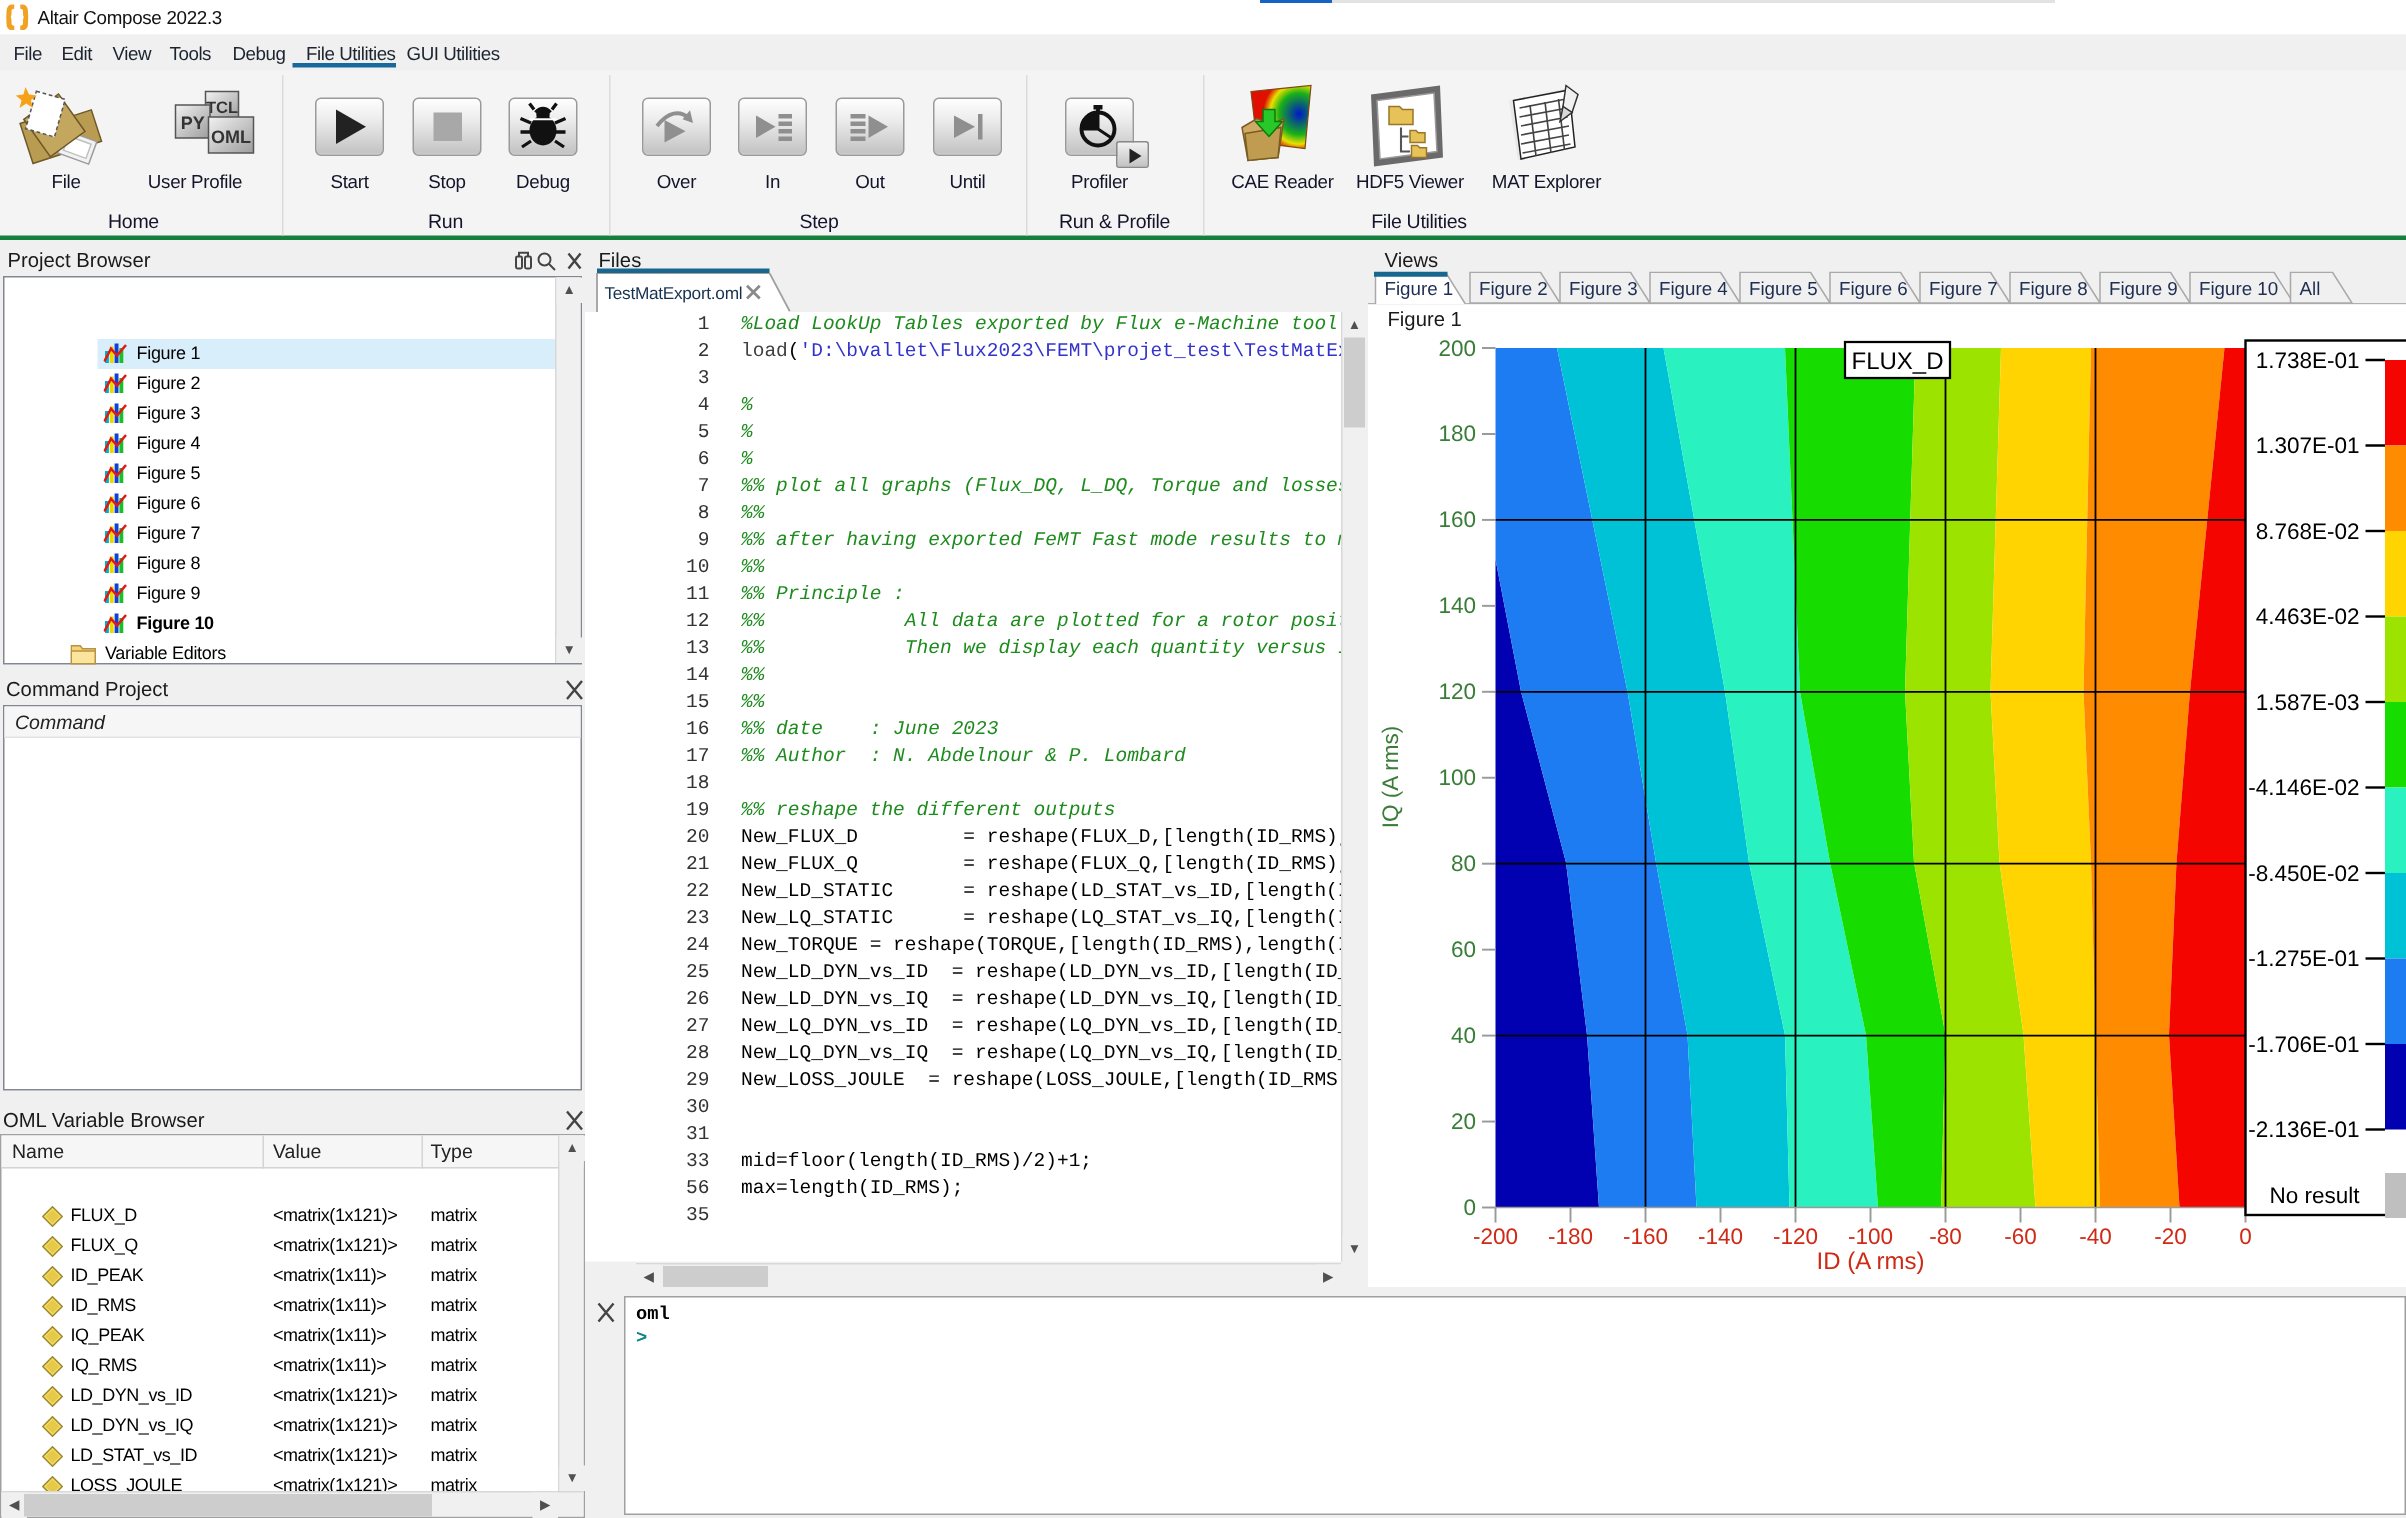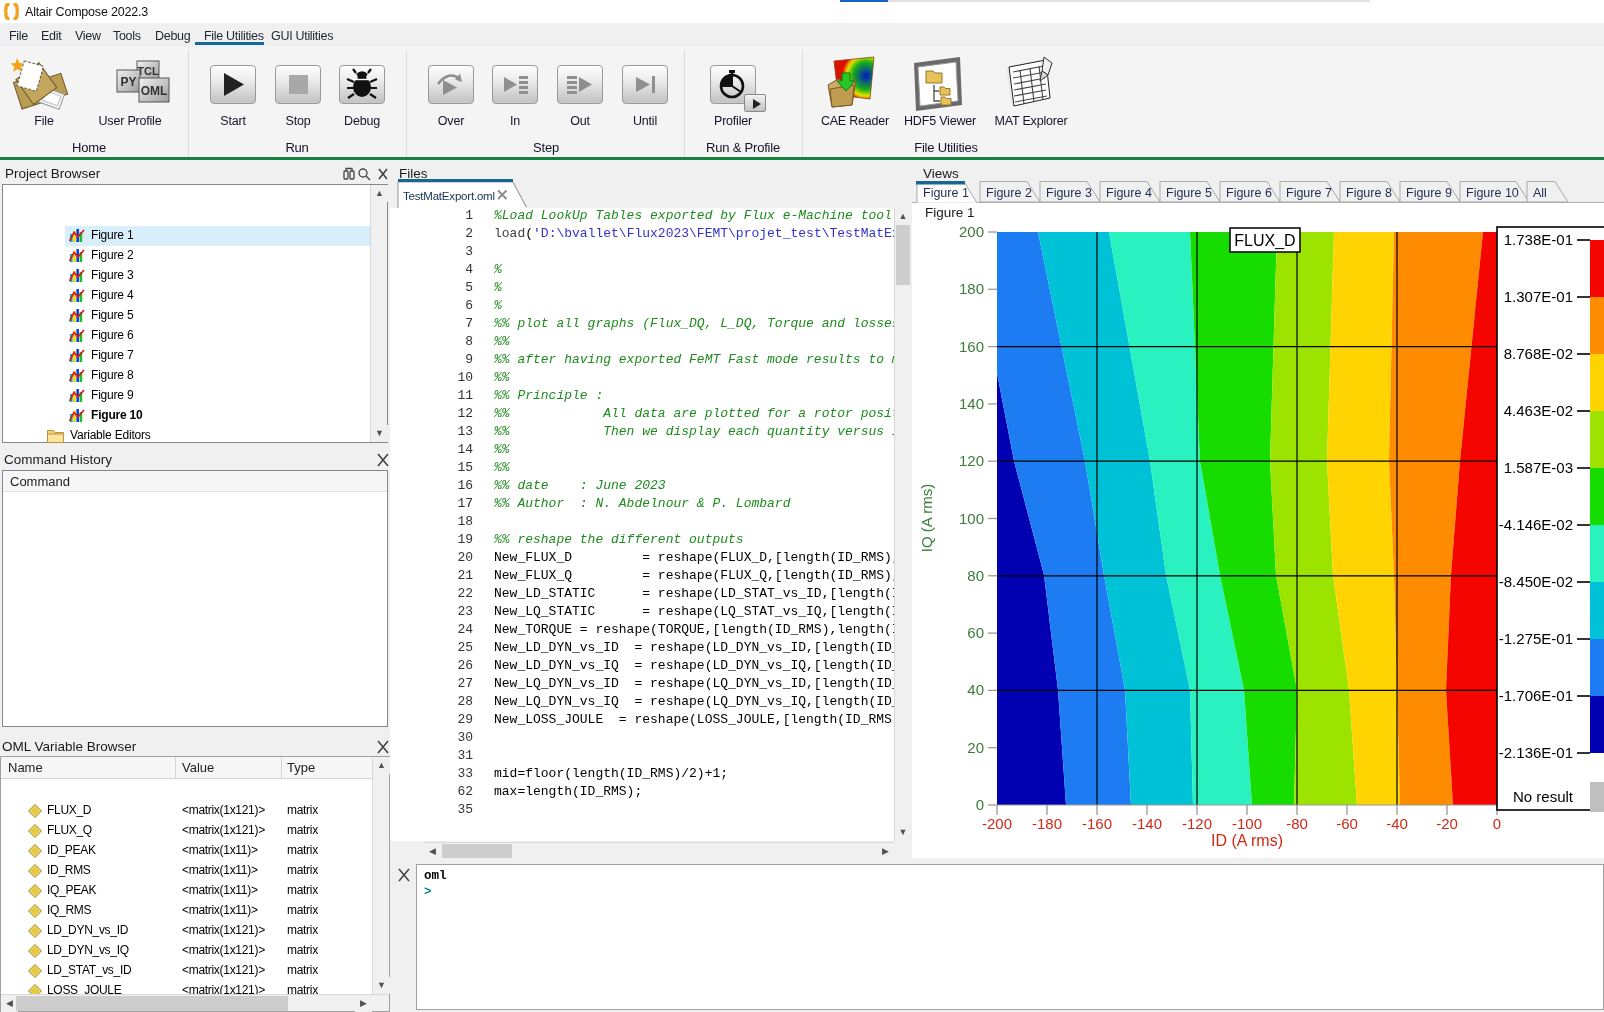--- a/index.html
+++ b/index.html
@@ -13,21 +13,21 @@
         background:linear-gradient(#fefefe, #ececec 38%, #c4c4c4 96%, #cecece); }
 .rlbl { position:absolute; top:114px; font-size:12.5px; letter-spacing:-0.2px; color:#14142a; text-align:center; white-space:nowrap; }
 .glbl { position:absolute; top:93px; font-size:13px; letter-spacing:-0.2px; color:#14142a; text-align:center; white-space:nowrap; }
 
 .ptitle { position:absolute; font-size:13.5px; color:#1a1a1a; }
 #treebox { position:absolute; left:2px; top:184px; width:386px; height:259px; background:#fff; border:1px solid #828790; }
 .trow { position:absolute; left:0; width:368px; height:20px; font-size:12px; letter-spacing:-0.2px; color:#000; }
 .vsb { position:absolute; background:#f0f0f0; }
 .sbtn { position:absolute; width:17px; height:17px; background:#f0f0f0; color:#505050; font-size:9px; text-align:center; line-height:17px; }
 #cmdbox { position:absolute; left:2px; top:470px; width:386px; height:257px; background:#fff; border:1px solid #828790; }
-#cmdhdr { position:absolute; left:0; top:0; width:100%; height:21px; background:#f6f6f6; border-bottom:1px solid #e2e2e2; font-size:13px; color:#222; padding:3px 0 0 7px; }
+#cmdhdr { position:absolute; left:0; top:0; width:100%; height:21px; background:#f6f6f6; border-bottom:1px solid #e2e2e2; font-size:13px; color:#222; padding:3px 0 0 7px;font-style:italic; }
 #vtable { position:absolute; left:0px; top:756px; width:390px; height:256px; background:#fff; border:1px solid #a0a0a0; }
 #vhdr { position:absolute; left:0; top:0; width:100%; height:22px; background:#f6f6f6; border-bottom:1px solid #d4d4d4; font-size:13px; color:#222; }
 .vrow { position:absolute; left:0; width:372px; height:20px; font-size:12px; letter-spacing:-0.3px; color:#000; }
 .vic { position:absolute; left:27px; }
 .vn { position:absolute; left:46px; top:2px; }
 .vv { position:absolute; left:181px; top:2px; }
 .vt { position:absolute; left:286px; top:2px; }
 
 #filestab { position:absolute; left:390px; top:160px; width:522px; height:48px; }
 #editor { position:absolute; left:390px; top:208px; width:504px; height:633px; background:#fff; overflow:hidden; }
@@ -315,21 +315,21 @@
           <path d="M0.5 1.5 L6.5 1.5 L8 3.5 L16.5 3.5 L16.5 13.5 L0.5 13.5 Z" fill="#f5d376" stroke="#b89440"></path>
           <path d="M0.5 5 L16.5 5 L16.5 13.5 L0.5 13.5 Z" fill="#fbe49c" stroke="#b89440"></path>
         </svg></span>
       <span style="position:absolute;left:67px;top:2px">Variable Editors</span>
     </div>
 <div class="vsb" style="right:0;top:0;width:17px;height:100%;border-left:1px solid #d8d8d8">
   <div class="sbtn" style="top:0">▲</div>
   <div class="sbtn" style="bottom:0">▼</div>
 </div>
 </div>
-<div class="ptitle" style="left:4px;top:452px">Command History</div>
+<div class="ptitle" style="left:4px;top:452px">Command Project</div>
 <svg style="position:absolute;left:376px;top:453px" width="14" height="14" viewBox="0 0 14 14">
     <path d="M2 1 L12 13 M12 1 L2 13" stroke="#444" stroke-width="1.6"></path>
   </svg>
 <div id="cmdbox">
     <div id="cmdhdr">Command</div>
   </div>
 <div class="ptitle" style="left:2px;top:739px">OML Variable Browser</div>
 <svg style="position:absolute;left:376px;top:740px" width="14" height="14" viewBox="0 0 14 14">
     <path d="M2 1 L12 13 M12 1 L2 13" stroke="#444" stroke-width="1.6"></path>
   </svg>
@@ -483,21 +483,21 @@
 <div class="cl"><span class="ln">23</span><span class="ct"><span class="pl">New_LQ_STATIC      = reshape(LQ_STAT_vs_IQ,[length(ID_R</span></span></div>
 <div class="cl"><span class="ln">24</span><span class="ct"><span class="pl">New_TORQUE = reshape(TORQUE,[length(ID_RMS),length(IQ_R</span></span></div>
 <div class="cl"><span class="ln">25</span><span class="ct"><span class="pl">New_LD_DYN_vs_ID  = reshape(LD_DYN_vs_ID,[length(ID_RMS</span></span></div>
 <div class="cl"><span class="ln">26</span><span class="ct"><span class="pl">New_LD_DYN_vs_IQ  = reshape(LD_DYN_vs_IQ,[length(ID_RMS</span></span></div>
 <div class="cl"><span class="ln">27</span><span class="ct"><span class="pl">New_LQ_DYN_vs_ID  = reshape(LQ_DYN_vs_ID,[length(ID_RMS</span></span></div>
 <div class="cl"><span class="ln">28</span><span class="ct"><span class="pl">New_LQ_DYN_vs_IQ  = reshape(LQ_DYN_vs_IQ,[length(ID_RMS</span></span></div>
 <div class="cl"><span class="ln">29</span><span class="ct"><span class="pl">New_LOSS_JOULE  = reshape(LOSS_JOULE,[length(ID_RMS),le</span></span></div>
 <div class="cl"><span class="ln">30</span><span class="ct"></span></div>
 <div class="cl"><span class="ln">31</span><span class="ct"></span></div>
 <div class="cl"><span class="ln">33</span><span class="ct"><span class="pl">mid=floor(length(ID_RMS)/2)+1;</span></span></div>
-<div class="cl"><span class="ln">62</span><span class="ct"><span class="pl">max=length(ID_RMS);</span></span></div>
+<div class="cl"><span class="ln">56</span><span class="ct"><span class="pl">max=length(ID_RMS);</span></span></div>
 <div class="cl"><span class="ln">35</span><span class="ct"></span></div>
 </div>
 
 <div class="vsb" style="left:894px;top:208px;width:16px;height:633px;border-left:1px solid #d8d8d8">
   <div class="sbtn" style="top:0;width:16px">▲</div>
   <div class="sbtn" style="bottom:0;width:16px">▼</div>
   <div style="position:absolute;left:1px;top:17px;width:14px;height:60px;background:#cdcdcd"></div>
 </div>
 <div class="vsb" style="left:424px;top:842px;width:470px;height:16px;border-top:1px solid #d8d8d8">
   <div class="sbtn" style="left:0;height:16px;line-height:16px">◀</div>

